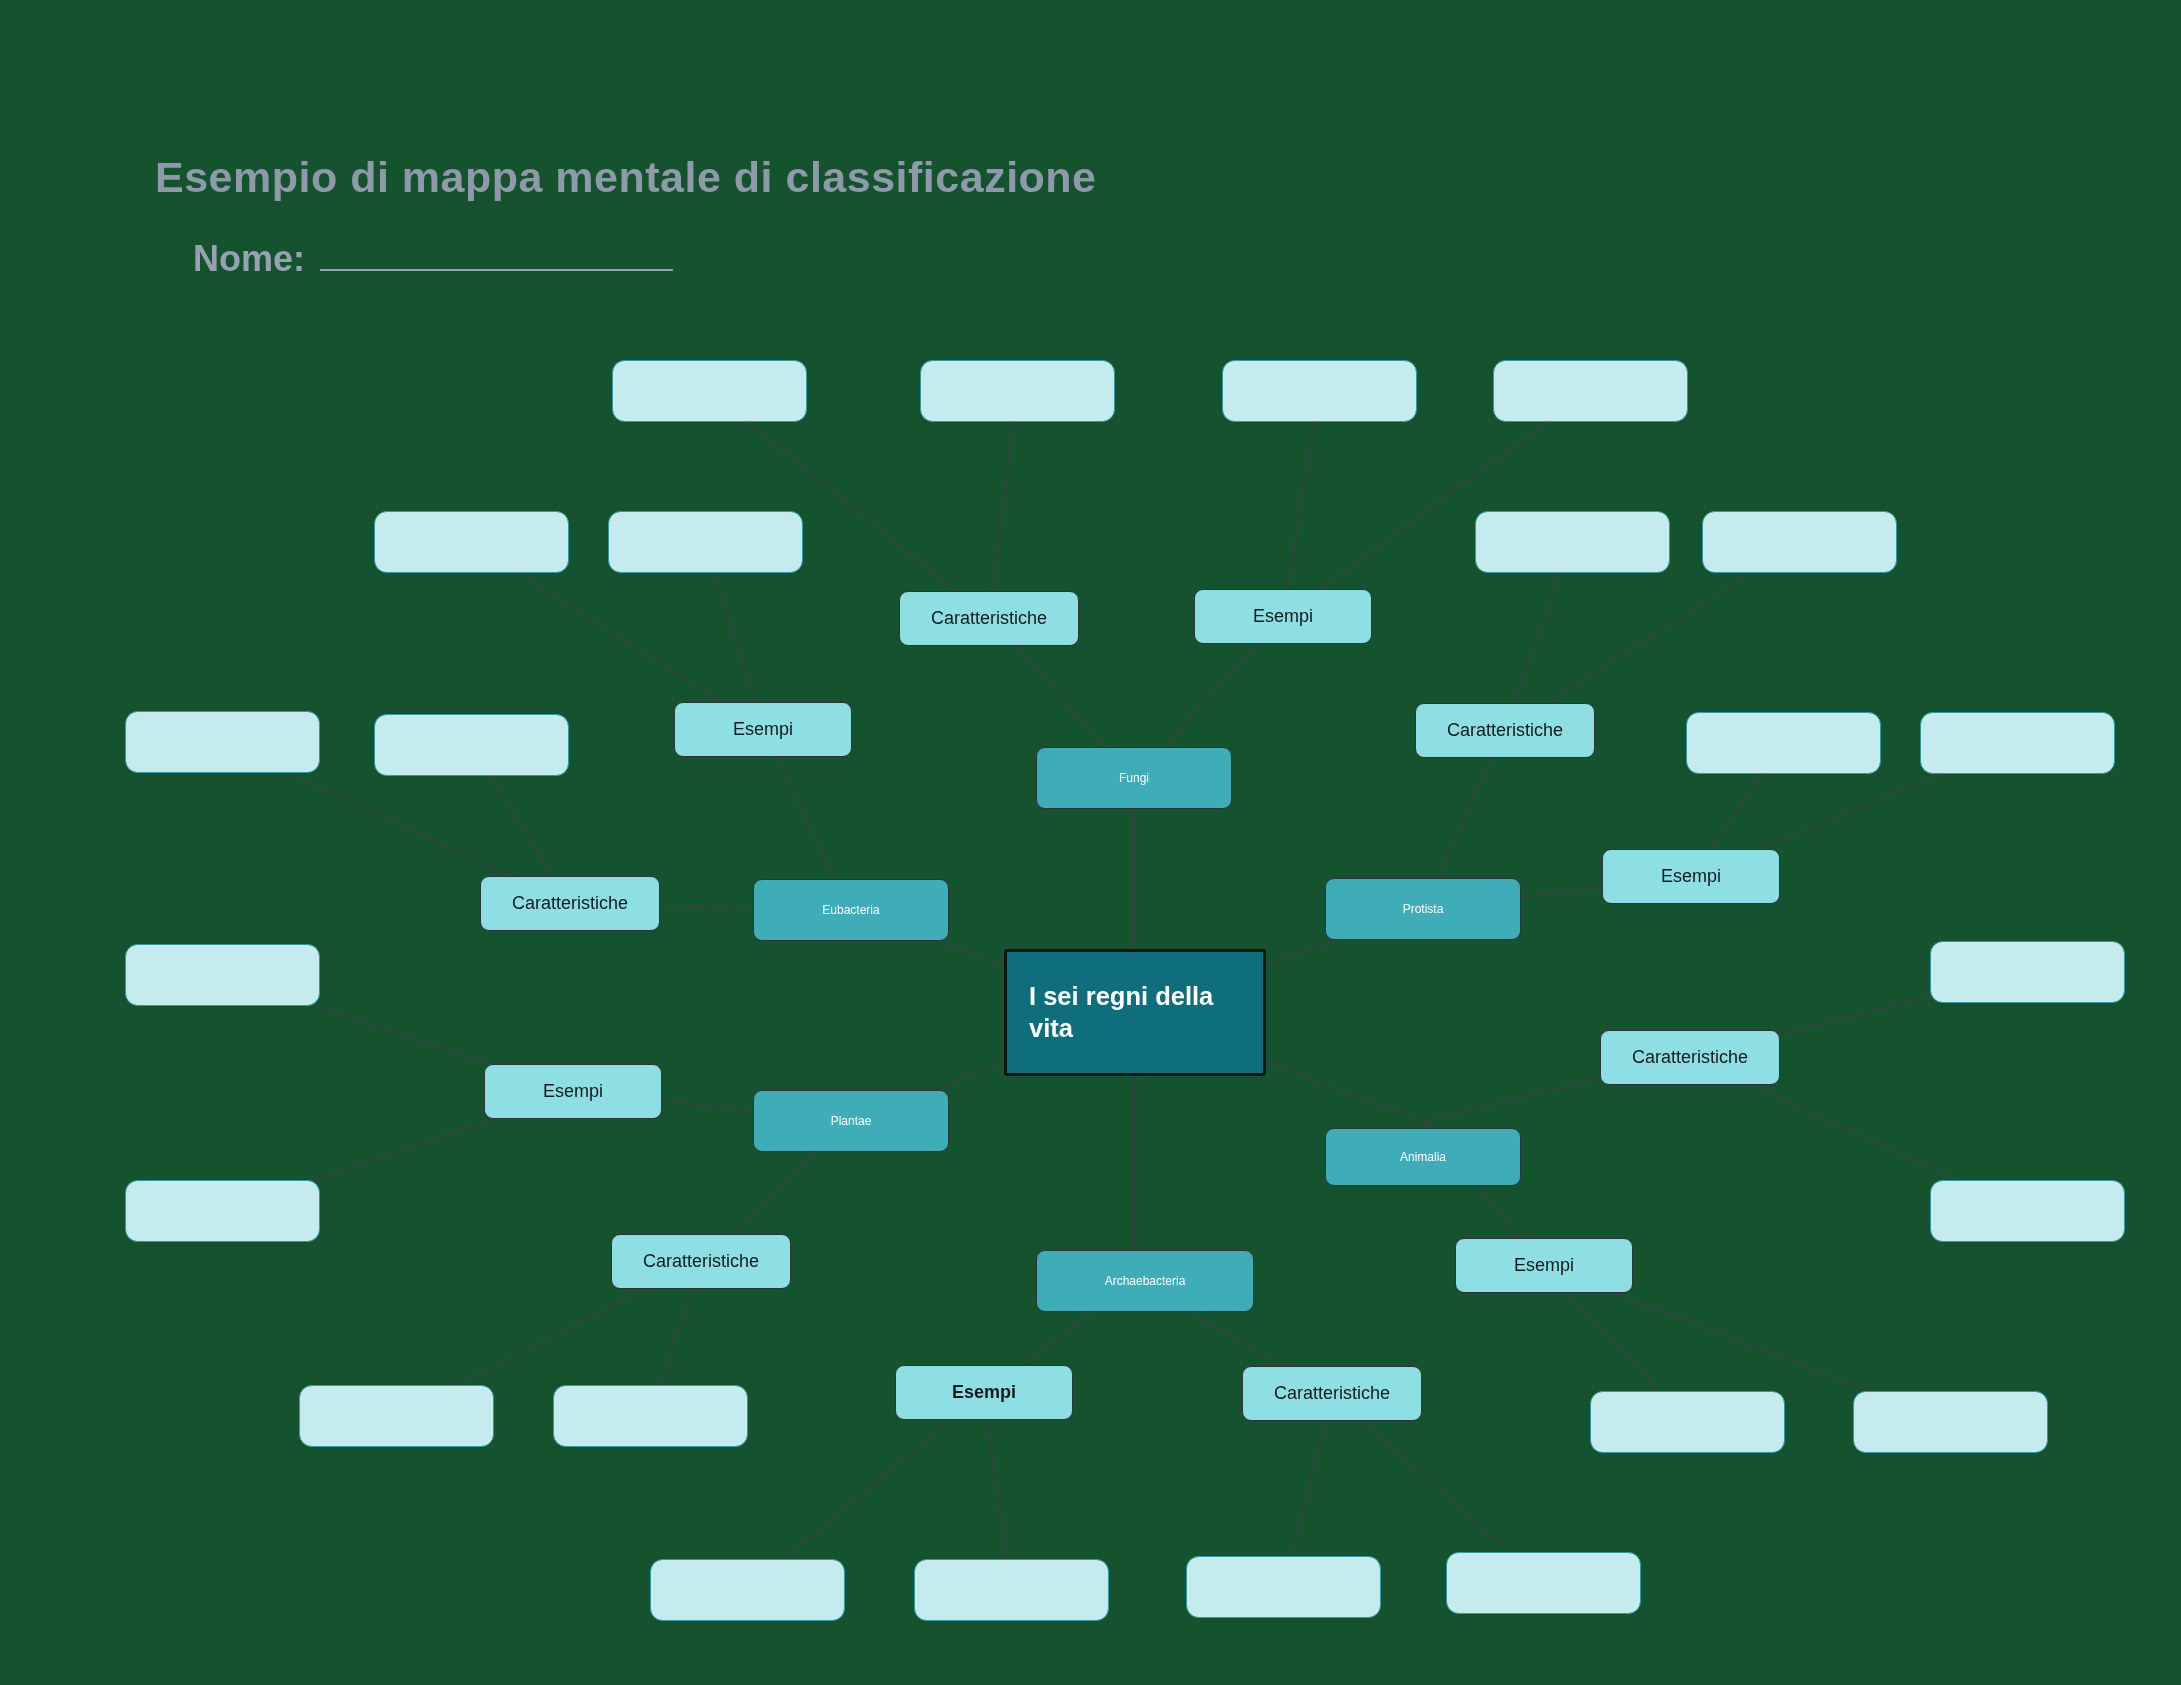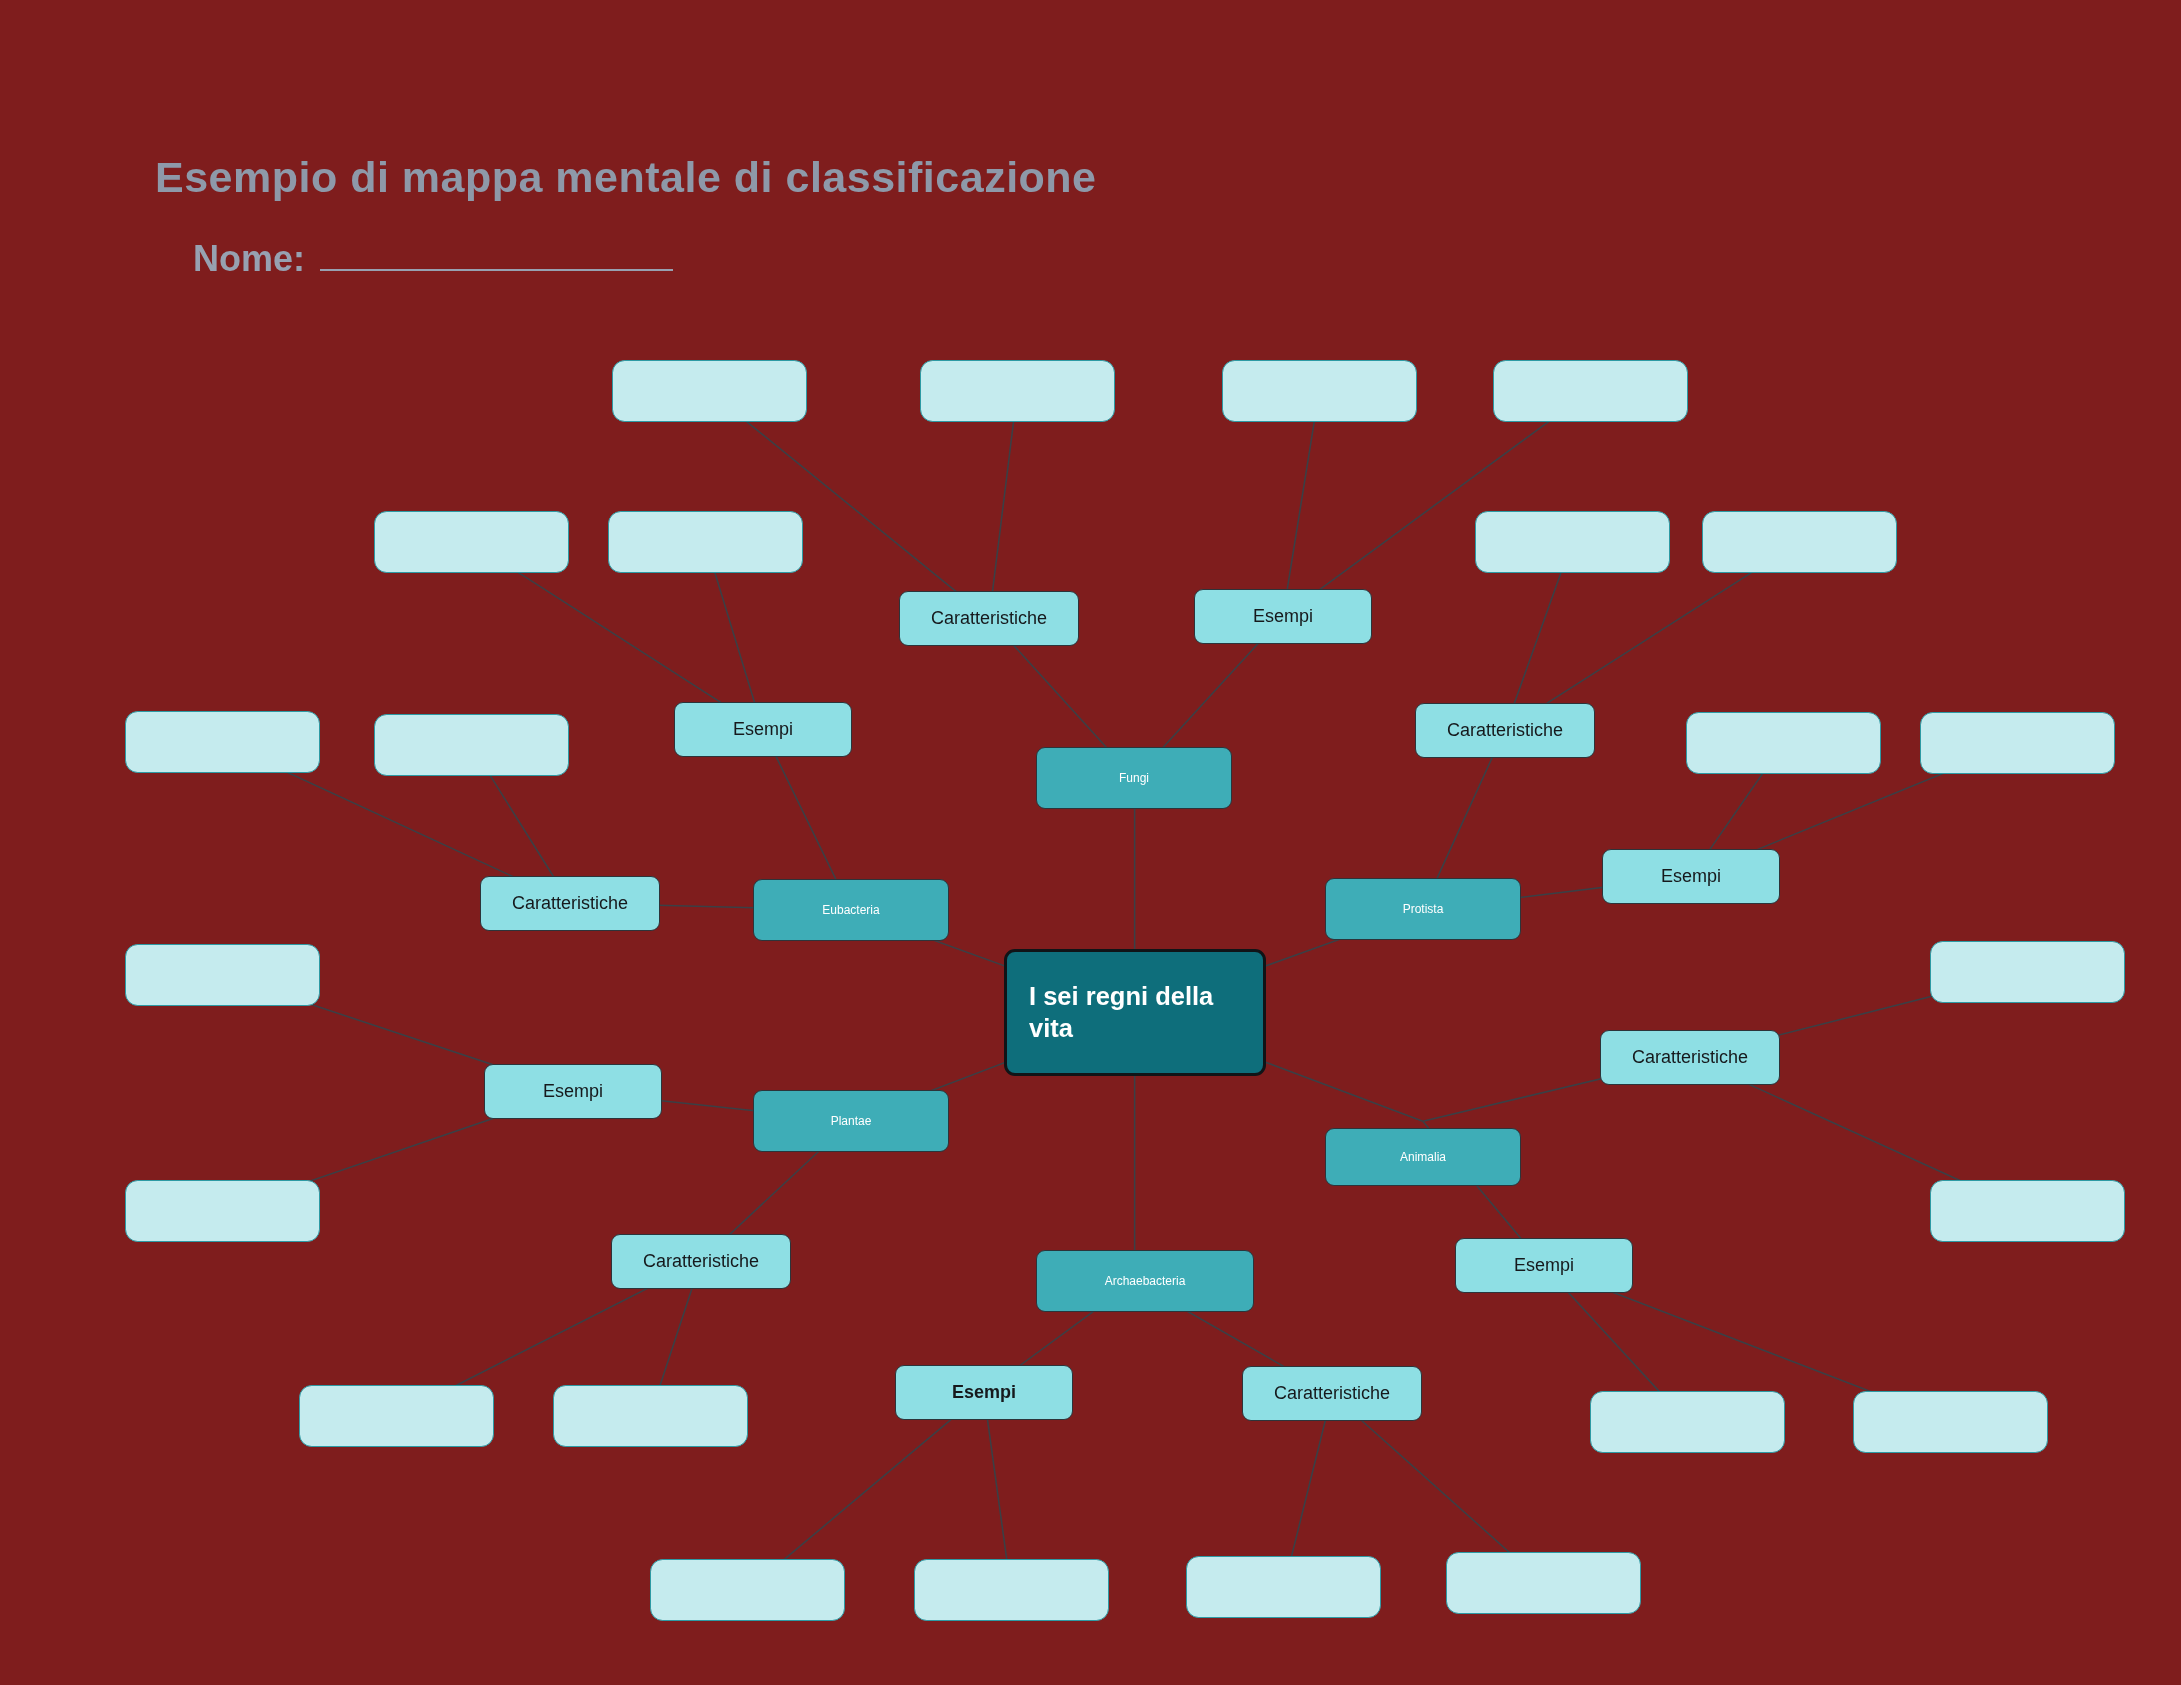--- a/index.html
+++ b/index.html
@@ -2,21 +2,21 @@
 <html style="--title_text: #8e99a9; --field_text: #97a1b1; --center_fill: #0e6e7b; --kingdom_fill: #3eadb7; --sublabel_fill: #8edfe4; --leaf_fill: #c5ebee; --leaf_border: #2d9aa4; --line: #3a4046;font-size:14.5px"><head>
 <meta charset="utf-8">
 <style>
   html, body { margin: 0; padding: 0; background: #ffffff; }
   body { font-family: "Liberation Sans", sans-serif; }
 
   .stage {
     position: relative;
     width: 2182px;
     height: 1686px;
-    background: #7f1d1d;
+    background: #14532d;
     overflow: hidden;
   }
 
   #edges-svg { position: absolute; left: 0; top: 0; }
 
   .page-title {
     position: absolute;
     left: 155px;
     top: 153px;
     font-size: 43px;
@@ -53,21 +53,21 @@
     text-align: left;
     box-sizing: border-box;
     line-height: 1.25;
   }
   .node.center {
     background: var(--center_fill, #0e6e7b);
     color: #ffffff;
     font-weight: 700;
     font-size: 25.5px;
     border: 3.6px solid #101417;
-    border-radius: 11px;
+    border-radius: 3px;
     padding: 0 22px;
   }
   .node.kingdom {
     background: var(--kingdom_fill, #3eadb7);
     color: #ffffff;
     font-size: 12px;
     border: 1.4px solid #2c343a;
     border-radius: 9px;
   }
   .node.sublabel {

